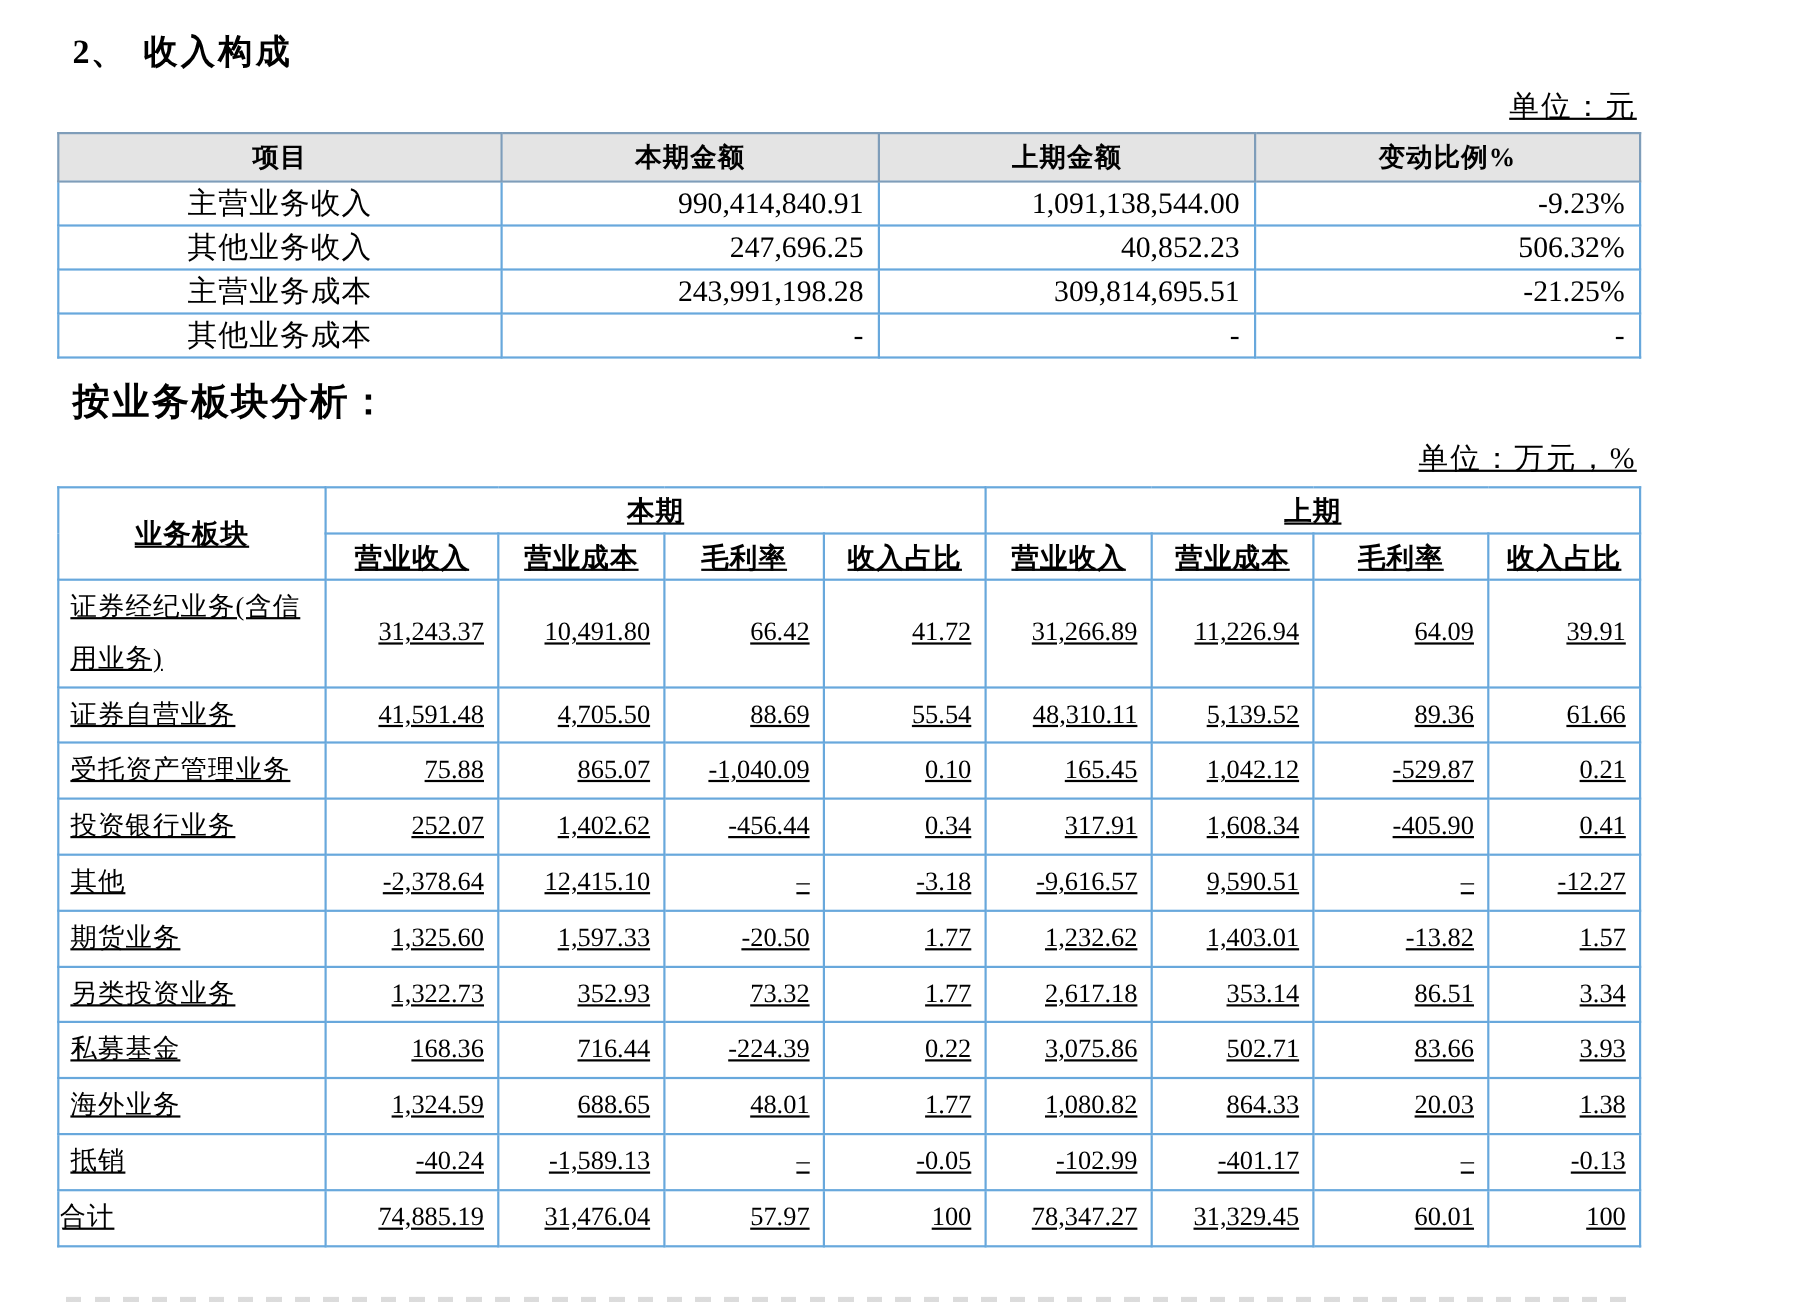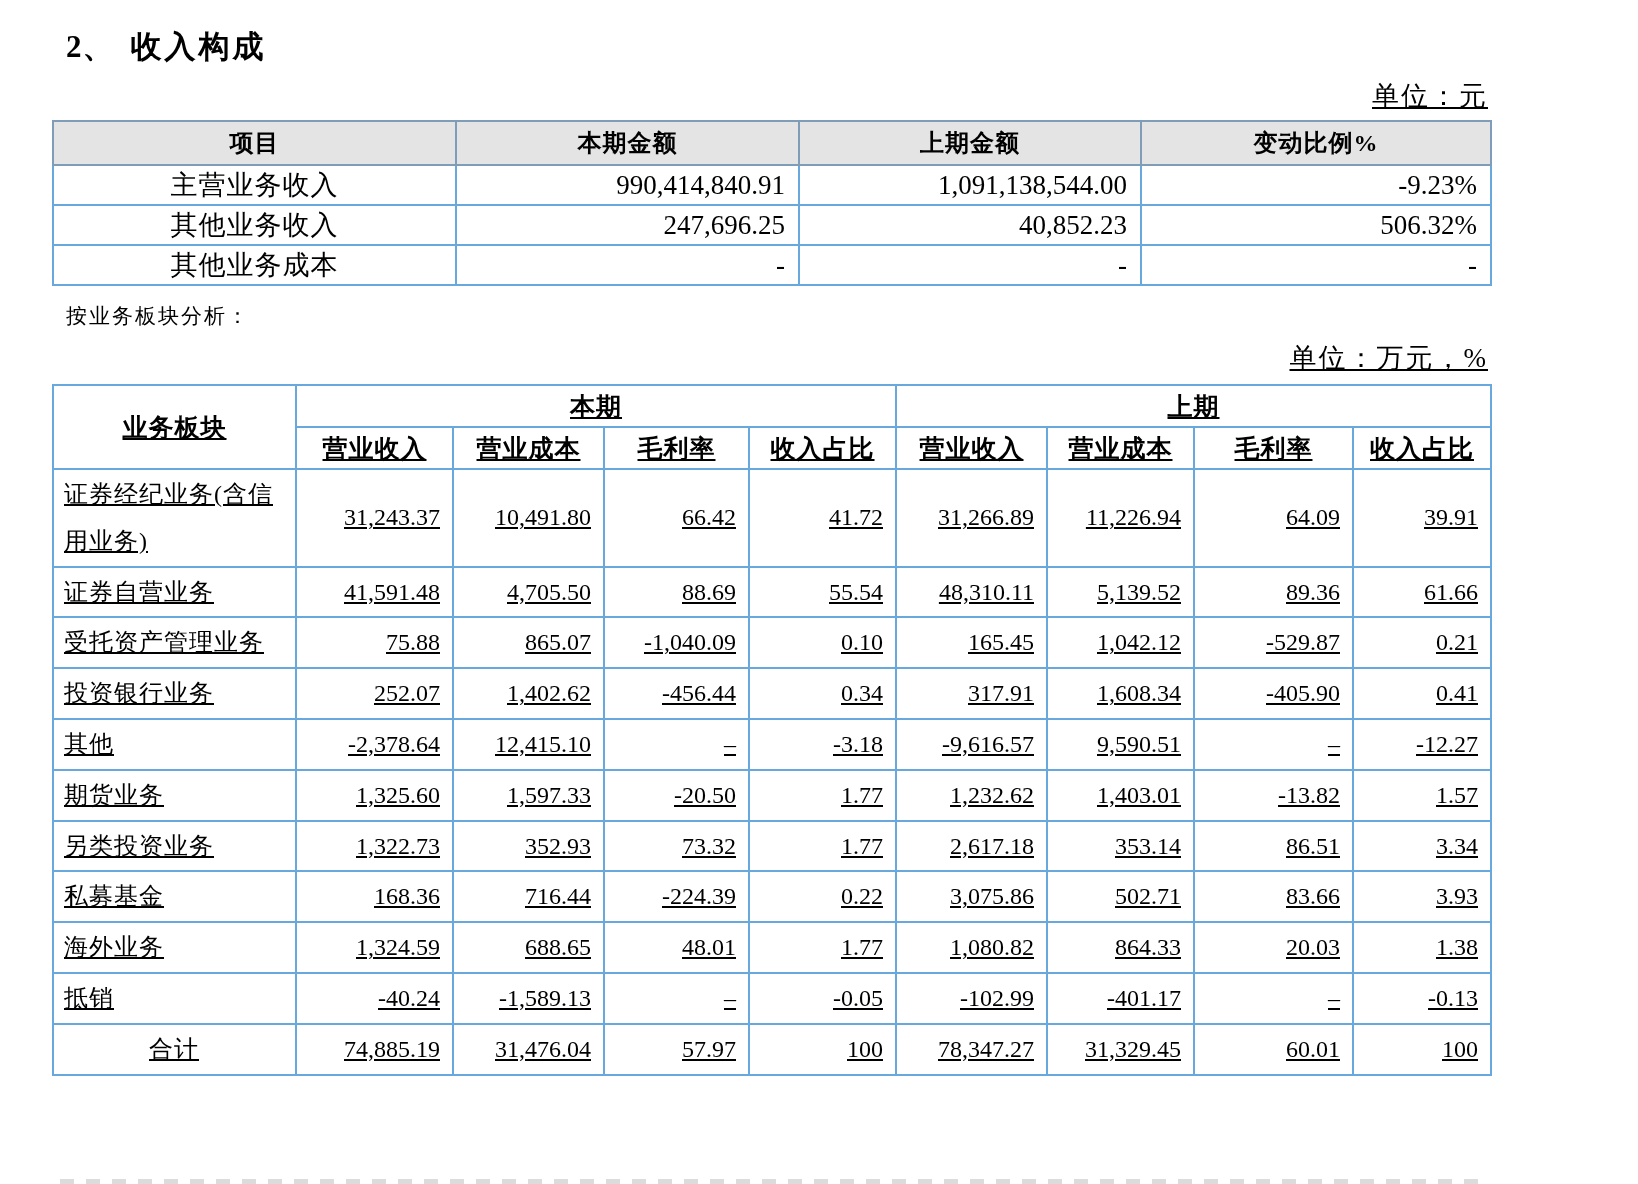--- a/index.html
+++ b/index.html
@@ -8,21 +8,21 @@
     font-family:"Liberation Serif","DejaVu Serif",serif;
     color:#000;
     -webkit-font-smoothing:antialiased;
   }
   .page{position:relative;box-sizing:border-box;width:1638px;height:1184px;padding:22px 148px 0 52px;}
 
   
   .title-row{display:flex;align-items:baseline;font-weight:bold;font-size:31px;margin:4px 0 0 14px;letter-spacing:1px;}
   .title-row .title-text{margin-left:16px;letter-spacing:3px;text-align:right;}
   .unit-note{text-align:right;font-size:27px;margin:10px 2px 6px 0;letter-spacing:2px;text-decoration:underline;}
-  .seg-heading{font-weight:normal;font-size:21px;margin:16px 0 0 14px;letter-spacing:2px;}
+  .seg-heading{font-weight:bold;font-size:34px;margin:16px 0 0 14px;letter-spacing:2px;}
 
   
   table{border-collapse:collapse;table-layout:fixed;width:100%;}
   th,td{overflow:hidden;vertical-align:middle;box-sizing:border-box;}
 
   
   .t1{margin-top:6px;}
   .t1 th{
     border:2px solid #7f9db9;background:#e4e4e4;
     font-size:24px;font-weight:bold;height:44px;text-align:center;letter-spacing:1px;
@@ -33,21 +33,21 @@
 
   
   .t2{margin-top:8px;text-decoration:underline;}
   .t2 th{
     border:2px solid #68a8dc;background:#ffffff;
     font-size:25px;font-weight:bold;text-align:center;height:42px;letter-spacing:1px;
   }
   .t2 td{border:2px solid #68a8dc;font-size:24px;height:44px;line-height:1.95;}
   .t2 td.seg{text-align:left;padding-left:10px;letter-spacing:1px;}
   .t2 td.num{text-align:right;padding-right:12px;}
-  .t2 tr.total td.seg{text-align:center;padding-left:0;border-radius:24px;}
+  .t2 tr.total td.seg{text-align:left;padding-left:0;border-radius:24px;}
 
   
   .bottom-ghost{
     position:absolute;left:60px;right:150px;bottom:0;height:5px;opacity:.35;
     background:repeating-linear-gradient(90deg,#9a9a9a 0 14px,transparent 14px 26px);
   }
 </style>
 </head>
 <body>
 
@@ -80,20 +80,26 @@
           <td class="item">主营业务收入</td>
           <td class="num">990,414,840.91</td>
           <td class="num">1,091,138,544.00</td>
           <td class="num">-9.23%</td>
         </tr>
         <tr>
           <td class="item">其他业务收入</td>
           <td class="num">247,696.25</td>
           <td class="num">40,852.23</td>
           <td class="num">506.32%</td>
+        </tr>
+        <tr>
+          <td class="item">主营业务成本</td>
+          <td class="num">243,991,198.28</td>
+          <td class="num">309,814,695.51</td>
+          <td class="num">-21.25%</td>
         </tr>
         <tr>
           <td class="item">其他业务成本</td>
           <td class="num">-</td>
           <td class="num">-</td>
           <td class="num">-</td>
         </tr>
       </tbody>
   </table>
 

